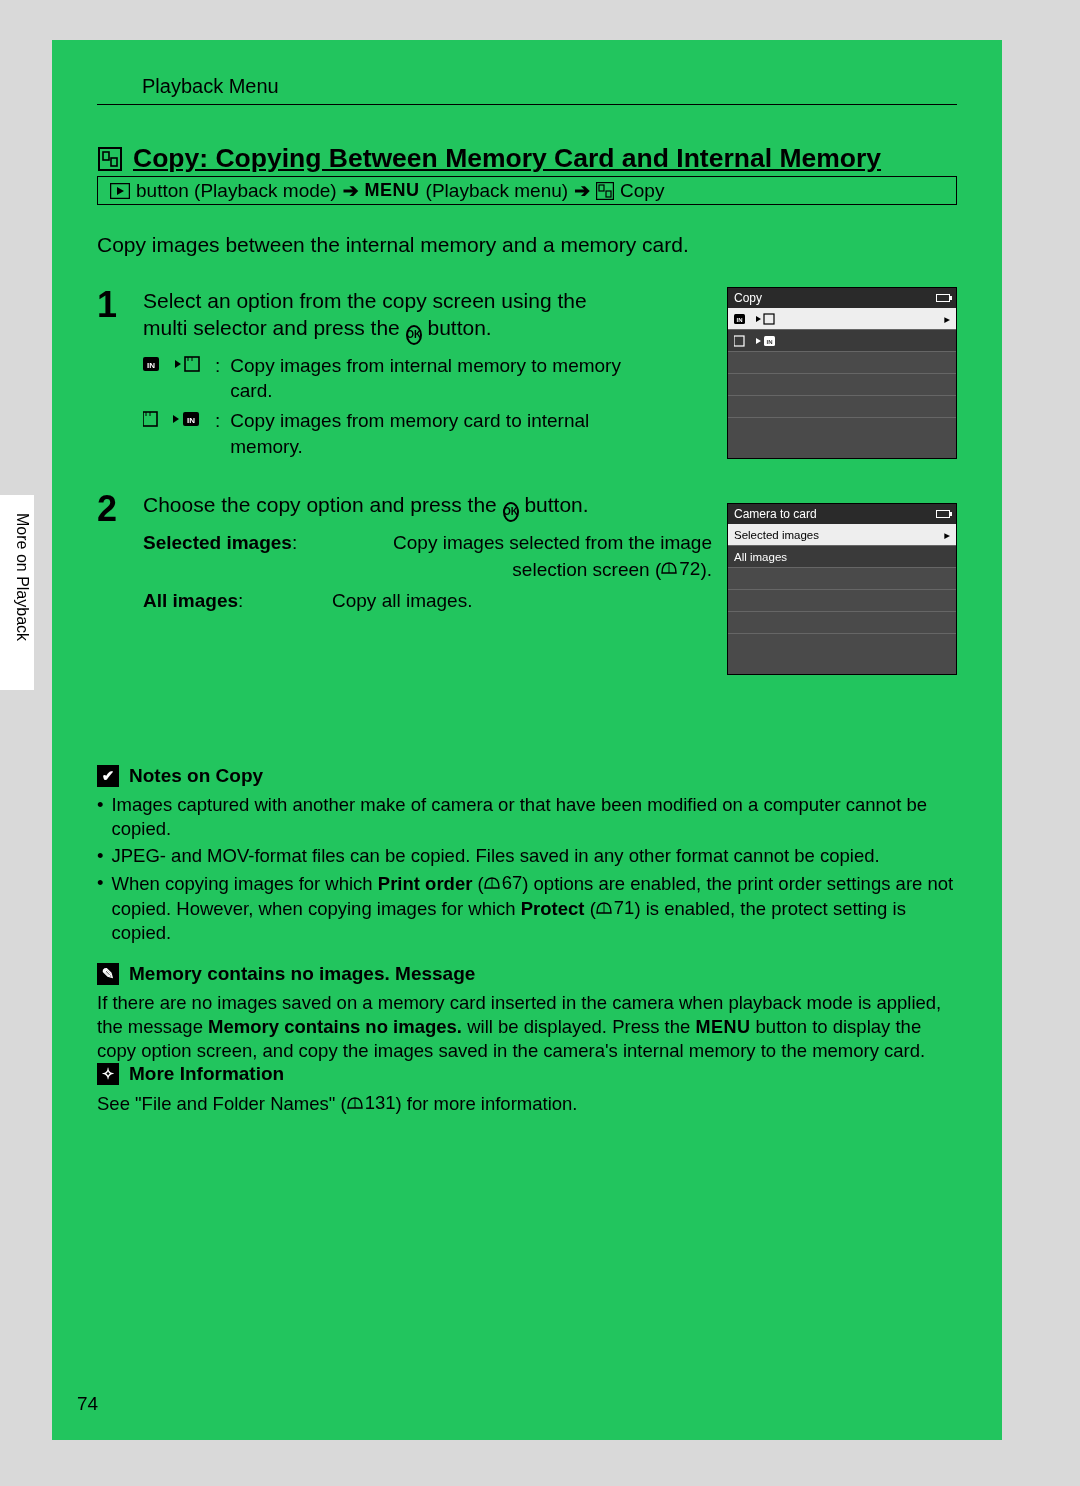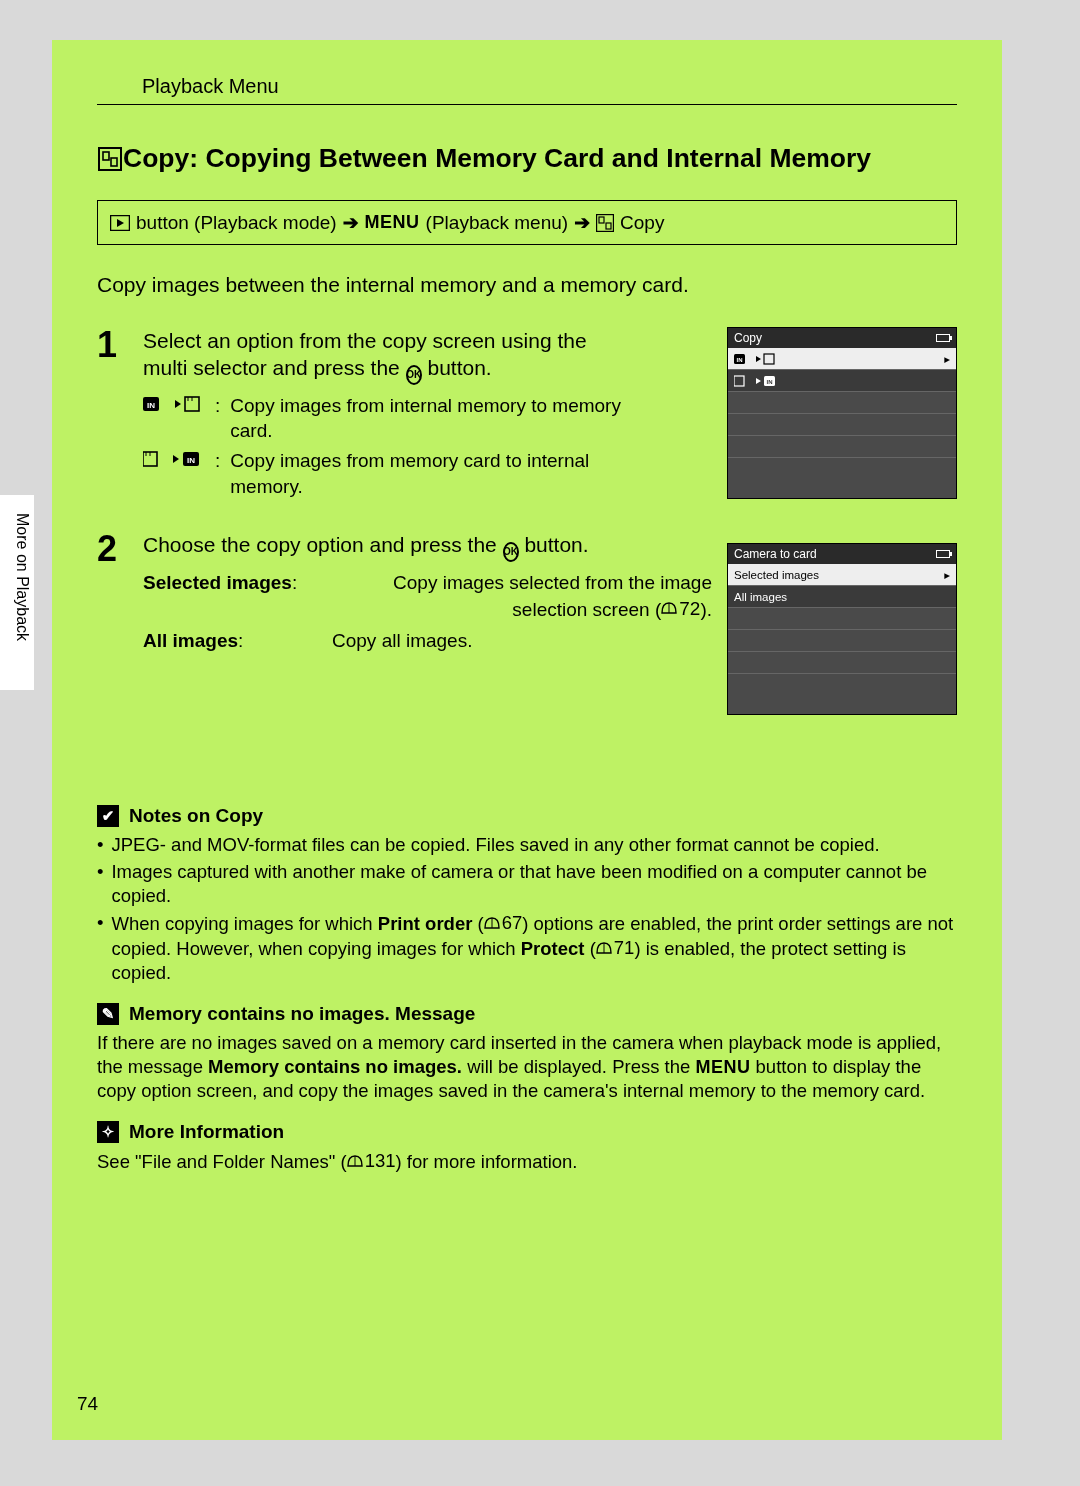--- a/index.html
+++ b/index.html
@@ -9,41 +9,43 @@
     font-family: "Helvetica Neue", Arial, sans-serif;
     color: #000;
     position: relative;
   }
   .page {
     position: absolute;
     left: 52px;
     top: 40px;
     width: 950px;
     height: 1400px;
-    background: #bef264;
+    background: #22c55e;
     padding: 35px 0 0 0;
   }
   .header-line {
     font-size: 20px;
     padding: 0 0 6px 45px;
     border-bottom: 1px solid #000;
     margin: 0 45px 0 45px;
     width: calc(100% - 90px);
   }
   .title {
     font-size: 26.5px;
     font-weight: 700;
-    margin: 38px 0 26px 45px;
+    margin: 38px 0 2px 45px;
     display: flex;
     align-items: center;
+    gap: 10px;
+    text-decoration: underline;
   }
   .breadcrumb-box {
     border: 1px solid #000;
     margin: 0 45px 0 45px;
-    padding: 10px 12px;
+    padding: 2px 12px;
     font-size: 19px;
     display: flex;
     align-items: center;
     gap: 6px;
     flex-wrap: wrap;
   }
   .menu-text { font-family: Arial; font-size: 18px; font-weight: 600; letter-spacing: 0.5px; }
   .intro {
     font-size: 21px;
     margin: 28px 45px 0 45px;
@@ -149,21 +151,21 @@
   }
   .note-icon.pencil { background:#000; }
   .note-icon.bulb { background:#000; }
   .note-body {
     font-size: 18.5px;
     line-height: 1.3;
   }
   .note-body ul { list-style: none; margin-bottom: 18px; }
   .note-body li { display: flex; gap: 8px; margin-bottom: 3px; }
   .note-body li::before { content: "•"; flex-shrink:0; }
-  .note-para { margin-bottom: 18px; }
+  .note-para { }
   .pg-num {
     position: absolute;
     left: 25px;
     bottom: 25px;
     font-size: 19px;
   }
   .ok-btn {
     display: inline-flex;
     width: 16px; height: 20px;
     border: 2.5px solid #000;
@@ -343,24 +345,24 @@
   </div>
 
   <div class="notes-section">
     <div class="note-head">
       <span class="note-icon">✔</span>
       <span>Notes on Copy</span>
     </div>
     <div class="note-body">
       <ul>
         <li>
-            <span>JPEG- and MOV-format files can be copied. Files saved in any other format cannot be copied.</span>
+            <span>Images captured with another make of camera or that have been modified on a computer cannot be copied.</span>
           </li>
         <li>
-            <span>Images captured with another make of camera or that have been modified on a computer cannot be copied.</span>
+            <span>JPEG- and MOV-format files can be copied. Files saved in any other format cannot be copied.</span>
           </li>
         <li>
             <span>
           <span>When copying images for which </span><b>Print order</b><span> (</span><span class="page-ref">
                 <svg width="16" height="14" viewBox="0 0 16 14">
                   <path d="M1 12 Q1 2 8 2 Q15 2 15 12 L8 12 Z" fill="none" stroke="#000" stroke-width="1.4"></path>
                   <line x1="8" y1="2" x2="8" y2="12" stroke="#000"></line>
                 </svg> 
                 <span>67</span>
               </span><span>) options are enabled, the print order settings are not copied. However, when copying images for which </span><b>Protect</b><span> (</span><span class="page-ref">

